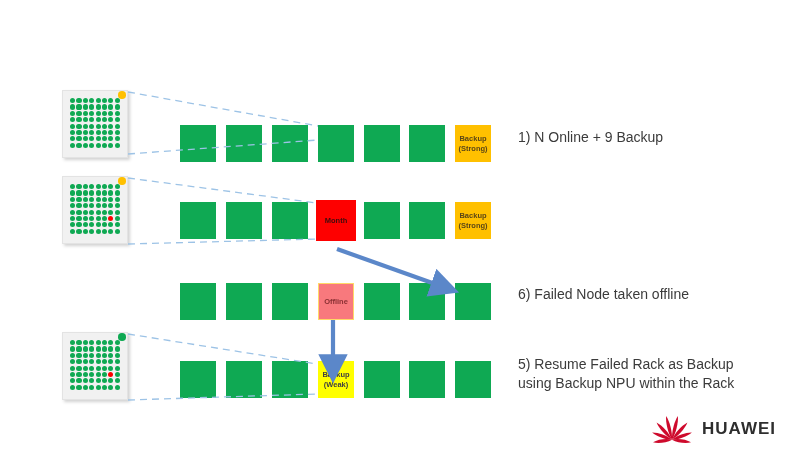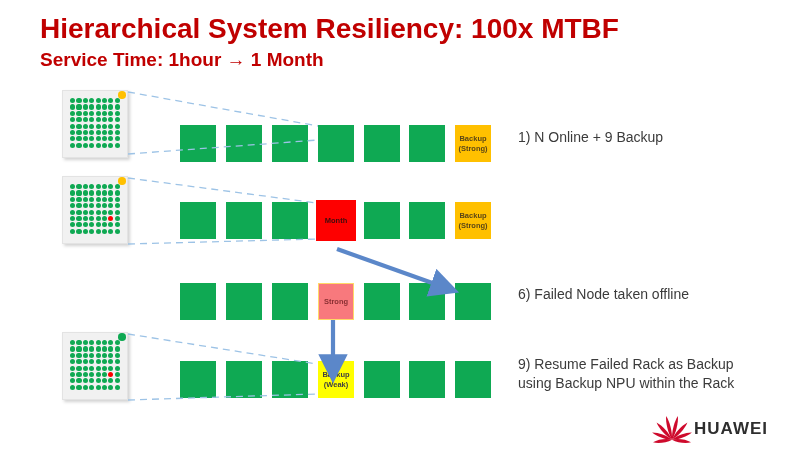--- a/index.html
+++ b/index.html
@@ -11,29 +11,27 @@
         box-shadow:2px 2px 3px rgba(0,0,0,0.18);box-sizing:border-box;}
   .rack .grid{position:absolute;left:7px;top:7px;display:grid;grid-template-columns:repeat(8,5.2px);
         grid-auto-rows:5.2px;gap:1.2px;}
   .dot{width:5.2px;height:5.2px;border-radius:50%;}
   .corner-dot{position:absolute;width:7.5px;height:7.5px;border-radius:50%;left:55px;top:0px;}
   .node{position:absolute;width:36px;height:37px;display:flex;align-items:center;justify-content:center;box-sizing:border-box;}
   .node span{display:block;width:100%;padding:0 1px;font-size:7.5px;font-weight:600;line-height:1.25;text-align:center;}
   .step-label{position:absolute;left:518px;font-size:14px;color:#3B3B3B;line-height:18.5px;}
   .overlay{position:absolute;left:0;top:0;width:800px;height:450px;pointer-events:none;}
   .logo{position:absolute;left:656px;top:414px;display:flex;align-items:center;}
-  .wordmark{font-size:17px;font-weight:bold;color:#2E2E2E;letter-spacing:1px;margin-left:6px;margin-top:3px;}
+  .wordmark{font-size:17px;font-weight:bold;color:#2E2E2E;letter-spacing:1px;margin-left:14px;margin-top:3px;}
 </style>
 </head>
 <body>
 
 <div class="slide">
 
-  <div class="title">Hierarchical System Resiliency: 100x MTBF</div>
-  <div class="subtitle">Service Time: 1hour → 1 Month</div>
 
   <div id="racks">
       <div class="rack" style="left: 62px; top: 90px;">
         <div class="grid">
           <div class="dot" style="background: rgb(15, 169, 83);"></div>
           <div class="dot" style="background: rgb(15, 169, 83);"></div>
           <div class="dot" style="background: rgb(15, 169, 83);"></div>
           <div class="dot" style="background: rgb(15, 169, 83);"></div>
           <div class="dot" style="background: rgb(15, 169, 83);"></div>
           <div class="dot" style="background: rgb(15, 169, 83);"></div>
@@ -255,21 +253,21 @@
       </div>
       <div class="node" style="left: 364px; top: 202px; width: 36px; height: 37px; background: rgb(15, 169, 83);"></div>
       <div class="node" style="left: 409px; top: 202px; width: 36px; height: 37px; background: rgb(15, 169, 83);"></div>
       <div class="node" style="left: 455px; top: 202px; width: 36px; height: 37px; background: rgb(255, 192, 0);">
         <span style="color: rgb(92, 71, 22);">Backup (Strong)</span>
       </div>
       <div class="node" style="left: 180px; top: 283px; width: 36px; height: 37px; background: rgb(15, 169, 83);"></div>
       <div class="node" style="left: 226px; top: 283px; width: 36px; height: 37px; background: rgb(15, 169, 83);"></div>
       <div class="node" style="left: 272px; top: 283px; width: 36px; height: 37px; background: rgb(15, 169, 83);"></div>
       <div class="node" style="left: 318px; top: 283px; width: 36px; height: 37px; background: rgb(248, 121, 125); border: 1px solid rgb(255, 217, 102);">
-        <span style="color: rgb(138, 48, 51);">Strong</span>
+        <span style="color: rgb(138, 48, 51);">Offline</span>
       </div>
       <div class="node" style="left: 364px; top: 283px; width: 36px; height: 37px; background: rgb(15, 169, 83);"></div>
       <div class="node" style="left: 409px; top: 283px; width: 36px; height: 37px; background: rgb(15, 169, 83);"></div>
       <div class="node" style="left: 455px; top: 283px; width: 36px; height: 37px; background: rgb(15, 169, 83);"></div>
       <div class="node" style="left: 180px; top: 361px; width: 36px; height: 37px; background: rgb(15, 169, 83);"></div>
       <div class="node" style="left: 226px; top: 361px; width: 36px; height: 37px; background: rgb(15, 169, 83);"></div>
       <div class="node" style="left: 272px; top: 361px; width: 36px; height: 37px; background: rgb(15, 169, 83);"></div>
       <div class="node" style="left: 318px; top: 361px; width: 36px; height: 37px; background: rgb(255, 255, 0);">
         <span style="color: rgb(64, 64, 64);">Backup (Weak)</span>
       </div>
@@ -293,21 +291,21 @@
       <path d="M128,400 L317,394"></path>
     </g>
     <g stroke="#5B87C9" stroke-width="4.2" fill="none">
       <path d="M337,249 L452,290" marker-end="url(#ah)"></path>
       <path d="M333,320 L333,376" marker-end="url(#ah)"></path>
     </g>
   </svg>
 
   <div class="step-label" style="top:128px;">1) N Online + 9 Backup</div>
   <div class="step-label" style="top:285px;">6) Failed Node taken offline</div>
-  <div class="step-label" style="top:355px;width:252px;">9) Resume Failed Rack as Backup using Backup NPU within the Rack</div>
+  <div class="step-label" style="top:355px;width:252px;">5) Resume Failed Rack as Backup using Backup NPU within the Rack</div>
 
   <div class="logo">
     <svg width="32" height="27" viewBox="0 0 100 84" style="overflow:visible">
       <g fill="#CE0A2C">
         <g transform="rotate(-98,50,80)">
             <path d="M50 80 C43 62 43 36 50 20 C57 36 57 62 50 80 Z"></path>
           </g>
         <g transform="rotate(-70,50,80)">
             <path d="M50 80 C43 60 43 32 50 14 C57 32 57 60 50 80 Z"></path>
           </g>

